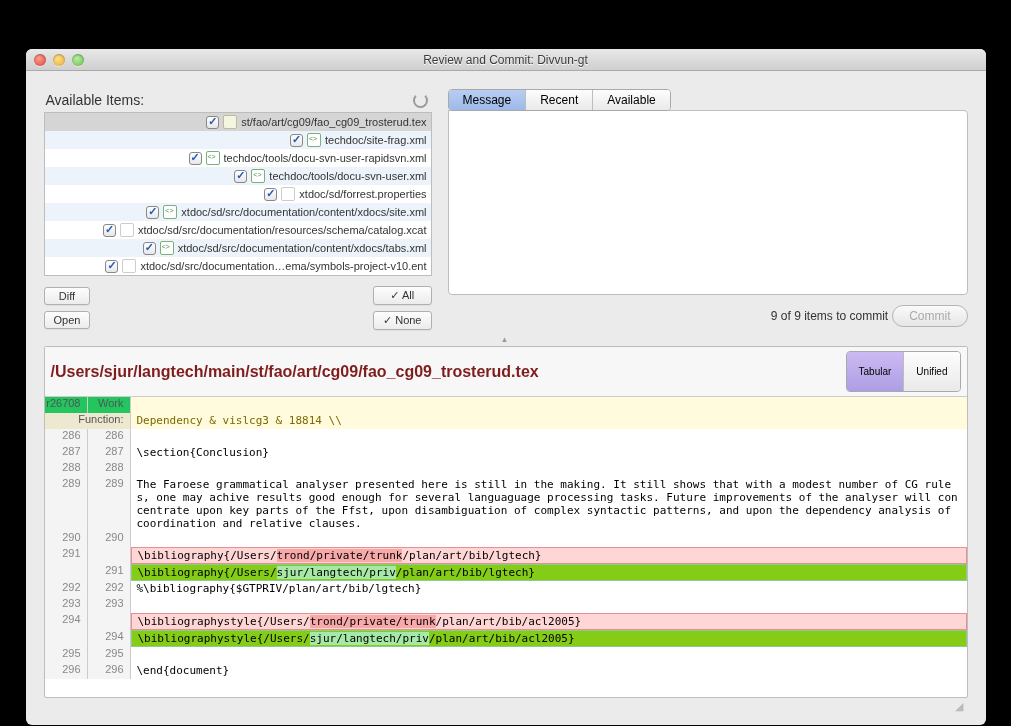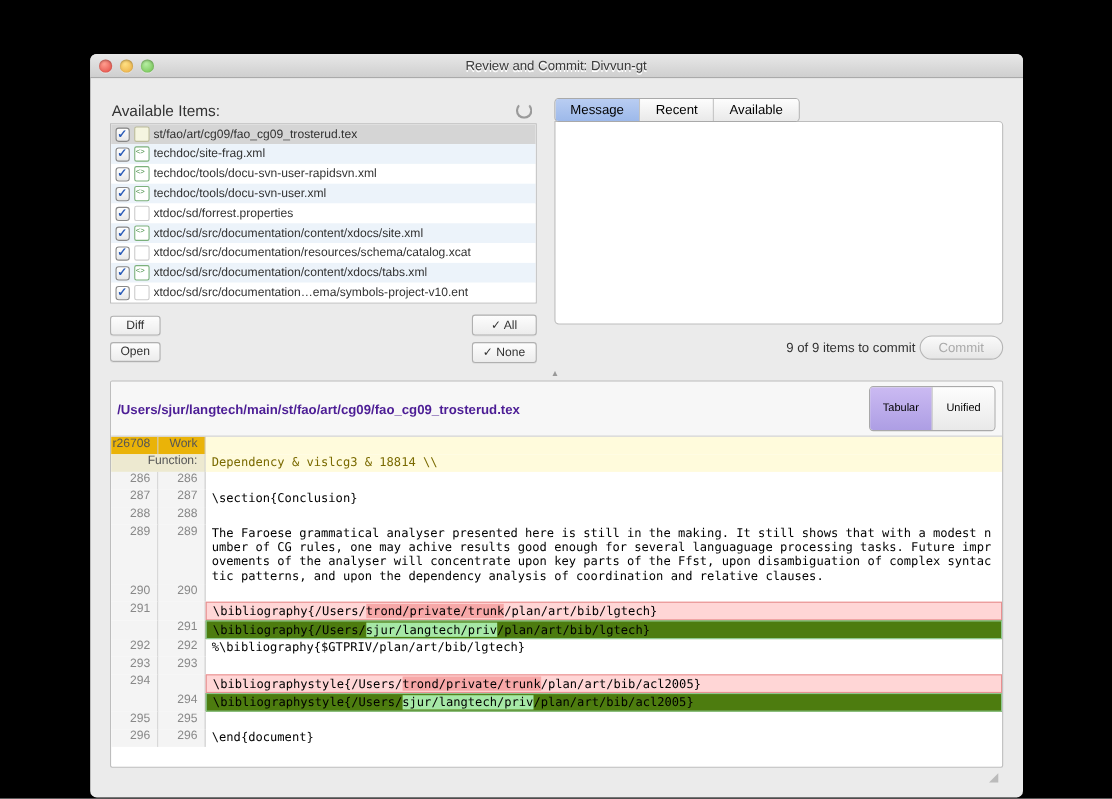--- a/index.html
+++ b/index.html
@@ -6,21 +6,21 @@
     body {
       font-family: "Lucida Grande", Arial, sans-serif;
       font-size: 11px;
       background: #000;
       display: flex;
       align-items: center;
       justify-content: center;
       min-height: 100vh;
     }
     .window {
-      width: 848px;
+      width: 960px;
       background: #ebebeb;
       border-radius: 6px;
       box-shadow: 0 10px 40px rgba(0,0,0,0.5);
       overflow: hidden;
       margin-top: 48px;
     }
     .titlebar {
       height: 22px;
       background: linear-gradient(#e8e8e8, #cfcfcf);
       border-bottom: 1px solid #aaa;
@@ -82,20 +82,21 @@
     }
     .file-row {
       display: flex;
       align-items: center;
       height: 18px;
       padding: 0 4px;
       gap: 4px;
       font-size: 11px;
       color: #333;
       white-space: nowrap;
+      justify-content: flex-end;
     }
     .file-row.selected{ background: #d5d5d5; }
     .file-row:nth-child(even):not(.selected) { background: #ecf3fa; }
     .file-row:nth-child(odd):not(.selected) { background: #fff; }
     .chk {
       width: 13px; height: 13px;
       border: 1px solid #888;
       border-radius: 3px;
       background: linear-gradient(#fff,#e7e7e7);
       position: relative;
@@ -199,21 +200,21 @@
       border-radius: 2px;
     }
     .diff-head {
       display: flex;
       align-items: center;
       justify-content: space-between;
       padding: 4px 6px;
       background: #f7f7f7;
       border-bottom: 1px solid #ccc;
     }
-    .path { font-size: 12px; font-weight: bold; color: #4c1d95; }
+    .path { font-size: 16px; font-weight: bold; color: #7f1d1d; }
     .view-seg {
       display: inline-flex;
       border: 1px solid #a9a9a9;
       border-radius: 4px;
       overflow: hidden;
     }
     .view-seg .vs {
       padding: 14px 12px;
       font-size: 10px;
       background: linear-gradient(#fdfdfd,#e9e9e9);
@@ -243,26 +244,26 @@
       flex-shrink: 0;
       font-family: "Lucida Grande", sans-serif;
     }
     .lnum.r { color: #b84040; }
     .dcode {
       flex: 1;
       padding: 1px 6px;
       white-space: pre-wrap;
       word-break: break-all;
     }
-    .drow.header .lnum { background: #eab308; color:#555; font-family:"Lucida Grande",sans-serif;}
+    .drow.header .lnum { background: #22c55e; color:#555; font-family:"Lucida Grande",sans-serif;}
     .drow.header .dcode { background: #fffbdc; }
     .drow.func .lnum { background: #ede9d0; text-align:right; color:#555;}
     .drow.func .dcode { background: #fffbdc; color: #7a6a00;}
     .drow.del .dcode { background: #ffd6d6; border:1px solid #e89090; }
-    .drow.add .dcode { background: #4d7c0f; border:1px solid #8ec98e;}
+    .drow.add .dcode { background: #84cc16; border:1px solid #8ec98e;}
     .hlred { background: #f7a8a8; }
     .hlgreen { background: #a6e8a6; }
     .diff-scroll { height: 300px; overflow-y: auto; }
     .corner { text-align: right; padding: 2px 4px; color: #bbb; }
   </style>
 </head>
 <body>
 
 <div class="window">
   <div class="titlebar">

